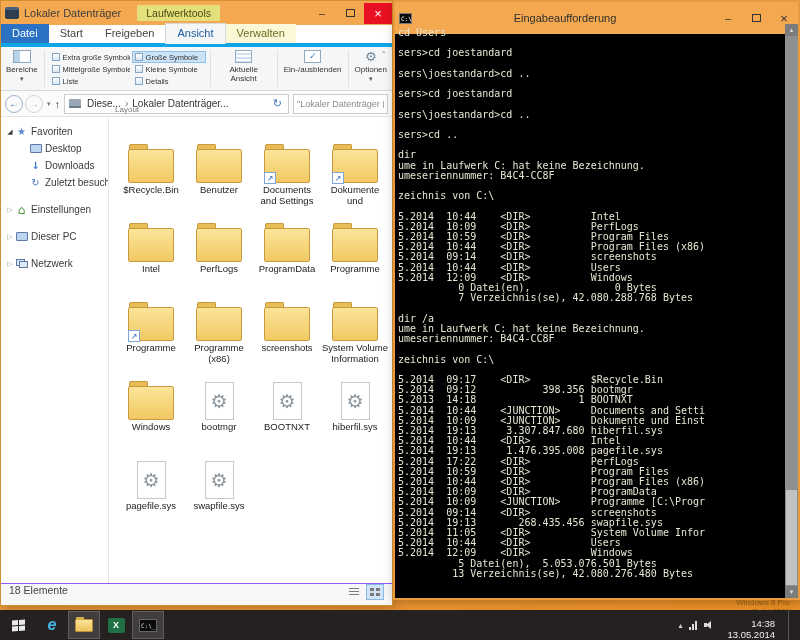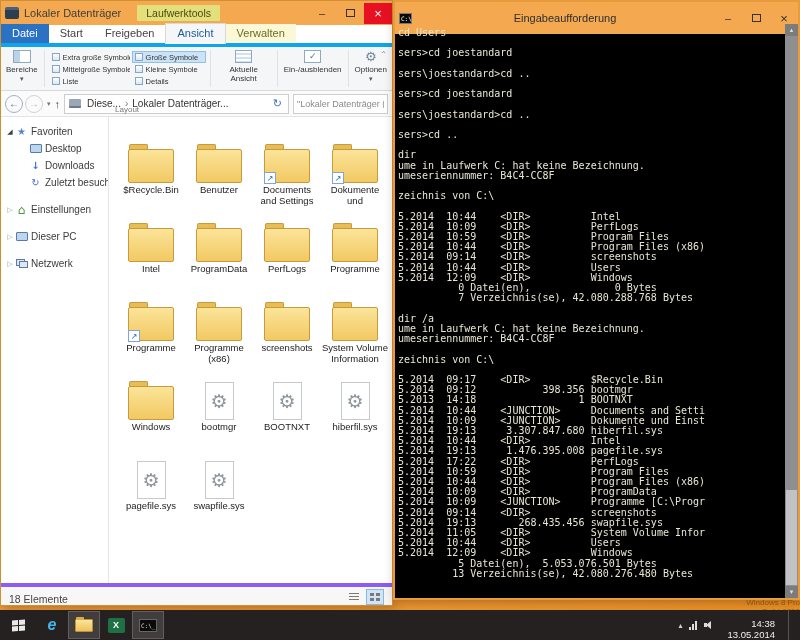--- a/index.html
+++ b/index.html
@@ -108,21 +108,21 @@
        background:linear-gradient(180deg,#fbe499,#f2c963); border:1px solid #c89a3c; border-radius:2px; }
   .ficon.sysfile { width:29px; height:38px; background:#fff; border:1px solid #c3c9cf; }
   .ficon.sysfile .gear { display:flex; position:absolute; inset:0; align-items:center; justify-content:center;
        font-size:19px; color:#8d979f; font-family:"DejaVu Sans", sans-serif; }
   .ficon.link .shortcut-arrow { display:flex; position:absolute; left:0; bottom:-1px; width:12px; height:12px;
        background:#fff; border:1px solid #7ea7d8; align-items:center; justify-content:center;
        font-size:8px; color:#2d62b8; z-index:2; }
   .flabel { font-size:9.5px; line-height:11px; color:#222; max-height:23px; overflow:hidden; padding:1px 1px 0; }
 
   .statusbar { position:absolute; left:0; right:0; bottom:0; height:22px; background:#f7f7f7;
-               border-top:4px solid #8b5cf6; display:flex; align-items:flex-end; font-size:10.5px; color:#444;
+               border-top:1px solid #8b5cf6; display:flex; align-items:flex-start; font-size:10.5px; color:#444;
                padding:0 8px; }
   .sb-views { margin-left:auto; display:flex; gap:3px; }
   .sb-btn { width:18px; height:16px; border:1px solid transparent; display:flex; align-items:center; justify-content:center; }
   .sb-btn.active { background:#cfe4f7; border-color:#8ab8e0; }
   .sb-lines { width:10px; height:8px; background:repeating-linear-gradient(180deg,#7a7a7a 0 1px,transparent 1px 3px); }
   .sb-blocks { width:10px; height:8px; background:
       linear-gradient(#7a7a7a,#7a7a7a) left top/4px 3px no-repeat,
       linear-gradient(#7a7a7a,#7a7a7a) right top/4px 3px no-repeat,
       linear-gradient(#7a7a7a,#7a7a7a) left bottom/4px 3px no-repeat,
       linear-gradient(#7a7a7a,#7a7a7a) right bottom/4px 3px no-repeat; }
@@ -139,21 +139,21 @@
   .cmd-out { position:absolute; left:0; top:22px; right:13px; bottom:0; overflow:hidden; }
   .cmd-out pre { margin:0; padding:4px 0 0 3px; font-family:"DejaVu Sans Mono", monospace;
                  font-size:10px; line-height:10.2px; color:#e8e6d2; white-space:pre; }
   .cmd-scroll { position:absolute; right:0; top:22px; bottom:0; width:13px; background:#8f8f8f; }
   .cmd-scroll .arr { position:absolute; left:0; right:0; height:12px; background:#7c7c7c; color:#ddd;
                      font-size:6px; text-align:center; line-height:12px; }
   .cmd-scroll .arr.up { top:0; } .cmd-scroll .arr.dn { bottom:0; }
   .cmd-thumb { position:absolute; left:1px; right:1px; bottom:13px; height:95px; background:#c2c2c2; }
 
   
-  .watermark { position:absolute; right:0; top:598px; font-size:8px; color:rgba(80,50,10,.55);
+  .watermark { position:absolute; right:10px; top:598px; font-size:8px; color:rgba(80,50,10,.55);
                text-align:right; line-height:9px; }
 
   
   .taskbar { position:absolute; left:0; right:0; bottom:0; height:30px; background:#242120;
              display:flex; align-items:center; z-index:10; }
   .start { width:36px; height:30px; display:flex; align-items:center; justify-content:center; }
   .winlogo { display:grid; grid-template-columns:6px 6px; grid-auto-rows:5px; gap:1px; transform:skewY(-5deg); }
   .winlogo i { background:#e9e9e9; display:block; }
   .task { width:30px; height:26px; margin:0 1px; display:flex; align-items:center; justify-content:center; }
   .task.active { background:rgba(255,255,255,.13); outline:1px solid rgba(255,255,255,.28); }
@@ -391,32 +391,32 @@
           </div>
 
           <div class="file-item">
             <div class="icon-wrap">
               <span class="ficon folder">
                 <span class="fold-back"></span>
                 <span class="fold-front"></span>
 
               </span>
             </div>
+            <div class="flabel">PerfLogs</div>
+          </div>
+
+          <div class="file-item">
+            <div class="icon-wrap">
+              <span class="ficon folder">
+                <span class="fold-back"></span>
+                <span class="fold-front"></span>
+
+              </span>
+            </div>
             <div class="flabel">ProgramData</div>
-          </div>
-
-          <div class="file-item">
-            <div class="icon-wrap">
-              <span class="ficon folder">
-                <span class="fold-back"></span>
-                <span class="fold-front"></span>
-
-              </span>
-            </div>
-            <div class="flabel">PerfLogs</div>
           </div>
 
           <div class="file-item">
             <div class="icon-wrap">
               <span class="ficon folder">
                 <span class="fold-back"></span>
                 <span class="fold-front"></span>
 
               </span>
             </div>

